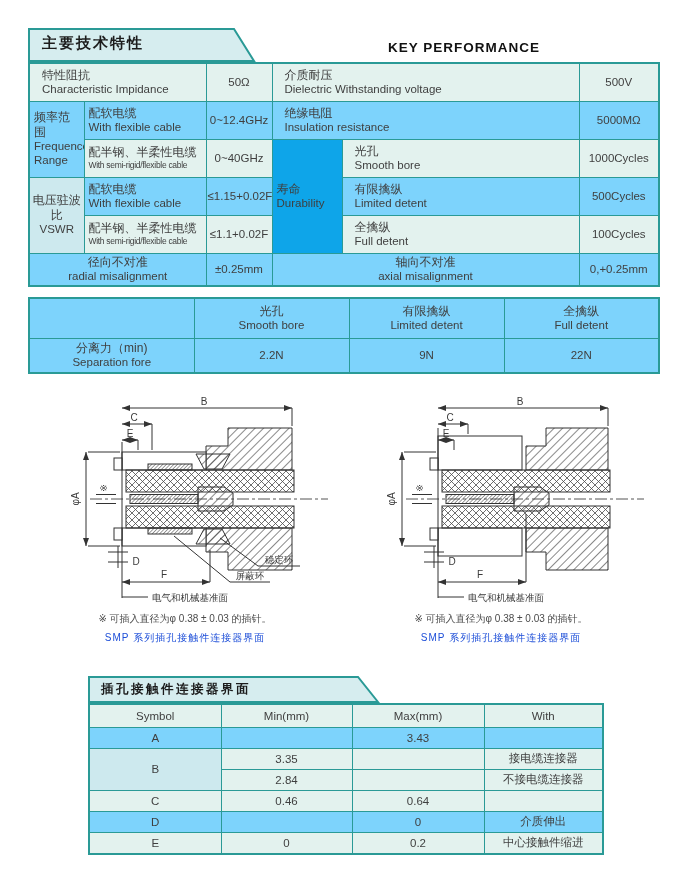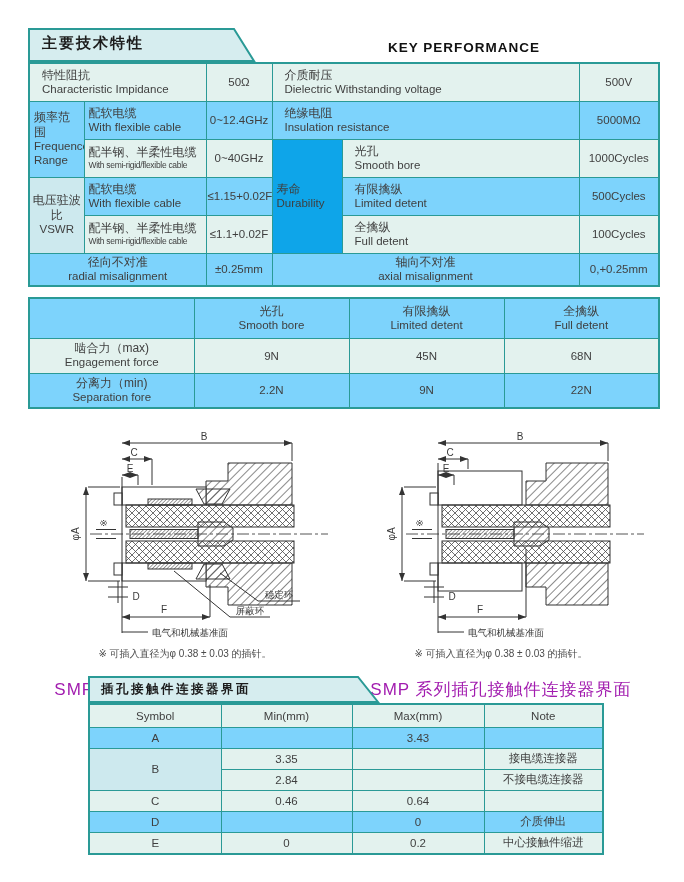--- a/index.html
+++ b/index.html
@@ -42,21 +42,21 @@
   .t2 td{text-align:center;padding:2px;}
   .t2 .hrow{height:40px;}
   .t2 .drow{height:35px;}
 
   
   .draw-row{display:flex;margin-top:20px;}
   .draw-block{width:302px;text-align:center;}
   .draw-block.leftd{margin-left:6px;}
   .draw-block.rightd{margin-left:14px;}
   .tech-note{font-size:10px;color:#4a4a4a;margin-top:2px;}
-  .tech-cap{font-size:17px;color:#a21caf;margin-top:17px;letter-spacing:1px;}
+  .tech-cap{font-size:10px;color:#1d4ed8;margin-top:5px;letter-spacing:1px;}
   svg text{fill:#3a3a3a;}
   .dimtxt{font-size:10px;}
   .dimtxt2{font-size:9px;}
   .ldrtxt{font-size:9.5px;}
 
   
   .bottom-sec{position:absolute;left:88px;top:676px;width:418px;}
   .tab2-text{position:absolute;left:13px;top:5px;font-size:12.5px;font-weight:bold;color:#1c1c1c;letter-spacing:2.5px;}
   .t3{width:514px;}
   .t3 td{text-align:center;font-size:11.5px;height:20px;padding:0 10px;}
@@ -188,29 +188,20 @@
         <div class="en">Smooth bore</div>
       </td>
       <td>
         <div class="zh">有限擒纵</div>
         <div class="en">Limited detent</div>
       </td>
       <td>
         <div class="zh">全擒纵</div>
         <div class="en">Full detent</div>
       </td>
-    </tr>
-    <tr class="mint drow">
-      <td>
-        <div class="zh">啮合力（max)</div>
-        <div class="en">Engagement force</div>
-      </td>
-      <td class="val">9N</td>
-      <td class="val">45N</td>
-      <td class="val">68N</td>
     </tr>
     <tr class="blue drow">
       <td>
         <div class="zh">分离力（min)</div>
         <div class="en">Separation fore</div>
       </td>
       <td class="val">2.2N</td>
       <td class="val">9N</td>
       <td class="val">22N</td>
     </tr>
@@ -369,21 +360,21 @@
         <col style="width:132px">
         <col style="width:131px">
         <col style="width:132px">
         <col style="width:119px">
       </colgroup>
     <tbody>
         <tr class="mint" style="height:23px;">
       <td>Symbol</td>
       <td>Min(mm)</td>
       <td>Max(mm)</td>
-      <td>Note</td>
+      <td>With</td>
     </tr>
     <tr class="blue">
       <td>A</td>
       <td></td>
       <td>3.43</td>
       <td></td>
     </tr>
     <tr class="mint">
       <td rowspan="2" class="blue">B</td>
       <td>3.35</td>

